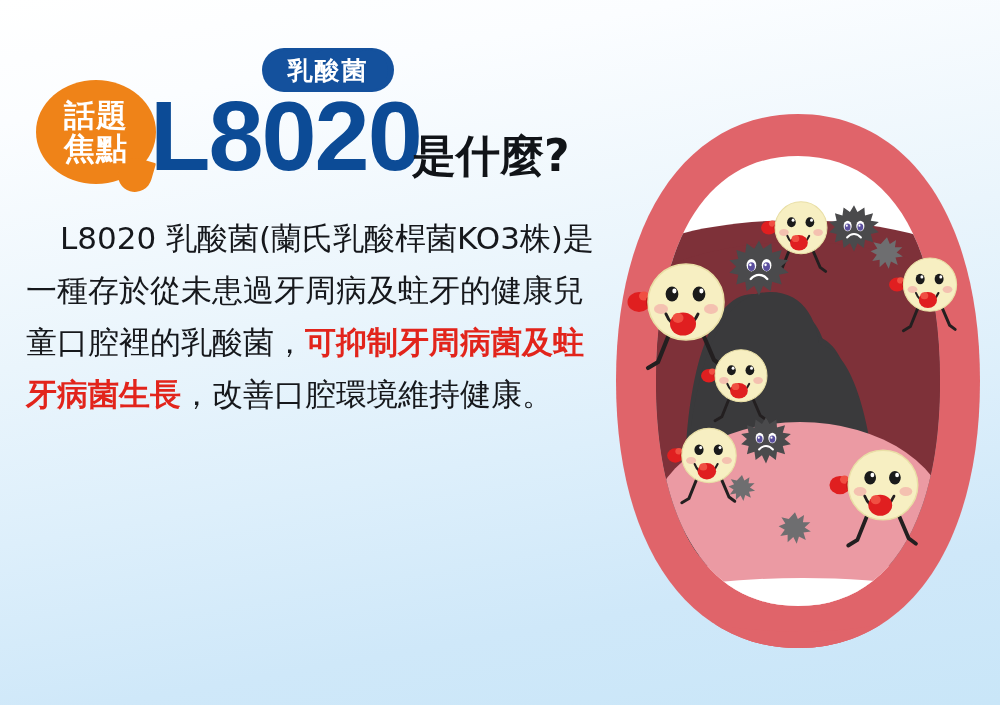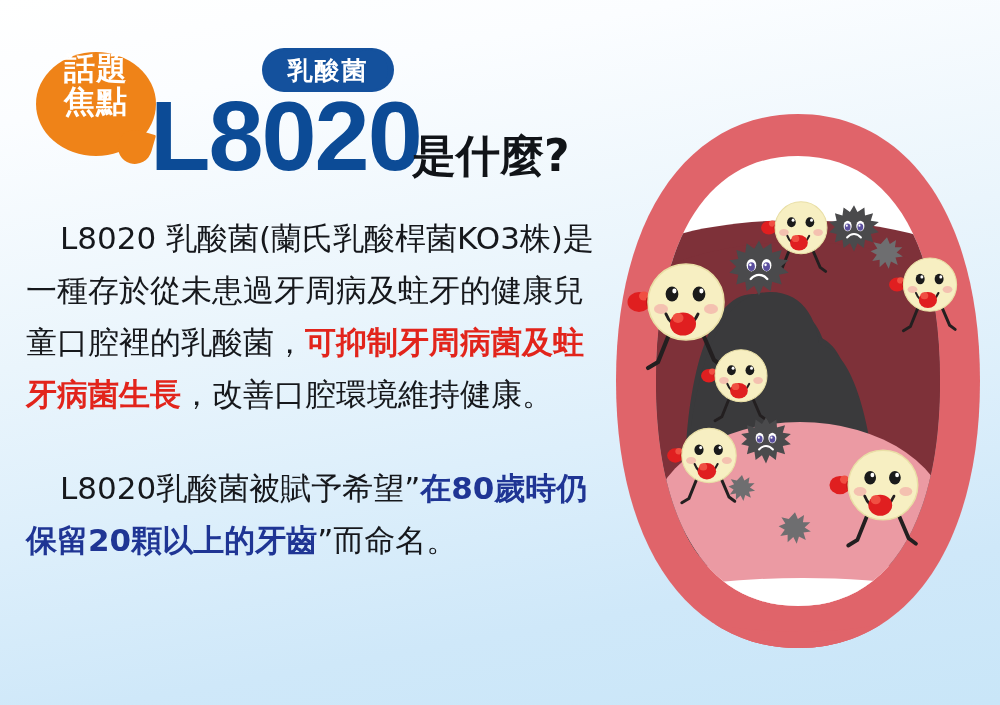--- a/index.html
+++ b/index.html
@@ -10,23 +10,23 @@
   #stage{
     position:relative;width:1000px;height:705px;
     background:linear-gradient(170deg,#ffffff 0%,#fbfdff 14%,#eaf5fc 42%,#ddeffb 62%,#cfe8f9 82%,#c9e6f8 100%);
     overflow:hidden;
   }
 
   
   #header{position:absolute;left:0;top:0;width:640px;height:200px;}
 
   .bubble{
-    position:absolute;left:36px;top:52px;width:120px;height:104px;
+    position:absolute;left:36px;top:80px;width:120px;height:104px;
     background:#ef8318;border-radius:50%;
-    display:flex;align-items:flex-start;justify-content:center;
+    display:flex;align-items:center;justify-content:center;
   }
   .bubble .tail{
     position:absolute;right:4px;bottom:-8px;width:34px;height:34px;
     background:#ef8318;border-radius:50% 4% 52% 50%;
     transform:rotate(16deg);
   }
   .bubble-txt{
     position:relative;z-index:2;color:#ffffff;font-weight:bold;
     font-size:31px;line-height:33px;text-align:center;letter-spacing:1px;
     font-family:"DejaVu Sans","Liberation Sans",sans-serif;
@@ -101,21 +101,20 @@
       <span class="tag-txt">乳酸菌</span>
     </div>
 
     <div class="logo">L8020</div>
     <div class="what">是什麼?</div>
   </div>
 
   <div id="copy">
     <p class="para1"><span class="ind"></span><span>L8020 乳酸菌(蘭氏乳酸桿菌KO3株)是一種存於從未患過牙周病及蛀牙的健康兒童口腔裡的乳酸菌，</span><span class="red">可抑制牙周病菌及蛀牙病菌生長</span><span>，改善口腔環境維持健康。</span></p>
 
-    <p class="para2"><span class="ind"></span><span>L8020乳酸菌被賦予希望”</span><span class="blue">在80歲時仍保留20顆以上的牙齒</span><span>”而命名。</span></p>
   </div>
 
   <div id="mouth">
     <svg viewBox="0 0 420 570" xmlns="http://www.w3.org/2000/svg">
       <defs>
         <clipPath id="mouthClip">
           <path d="M210 18 C 318 18 392 118 392 285 C 392 452 318 552 210 552 C 102 552 28 452 28 285 C 28 118 102 18 210 18 Z"></path>
         </clipPath>
         <clipPath id="innerClip">
           <path d="M210 60 C 300 60 352 142 352 285 C 352 428 300 510 210 510 C 120 510 68 428 68 285 C 68 142 120 60 210 60 Z"></path>

